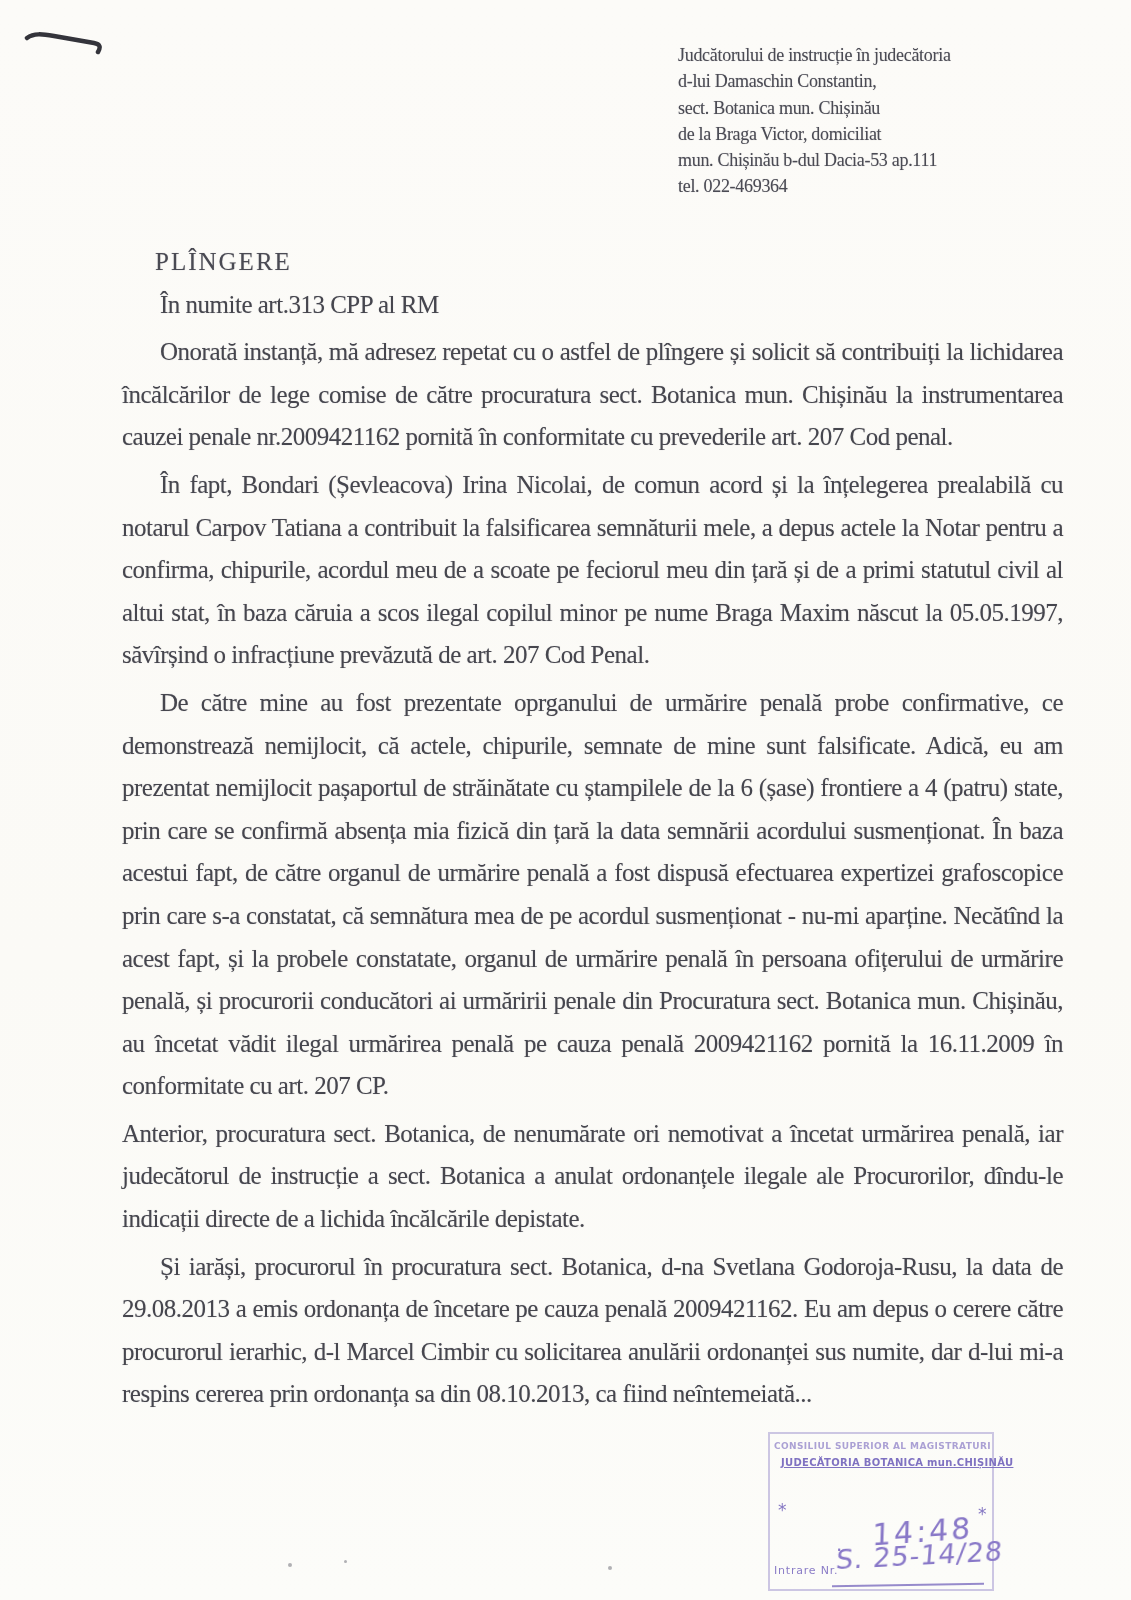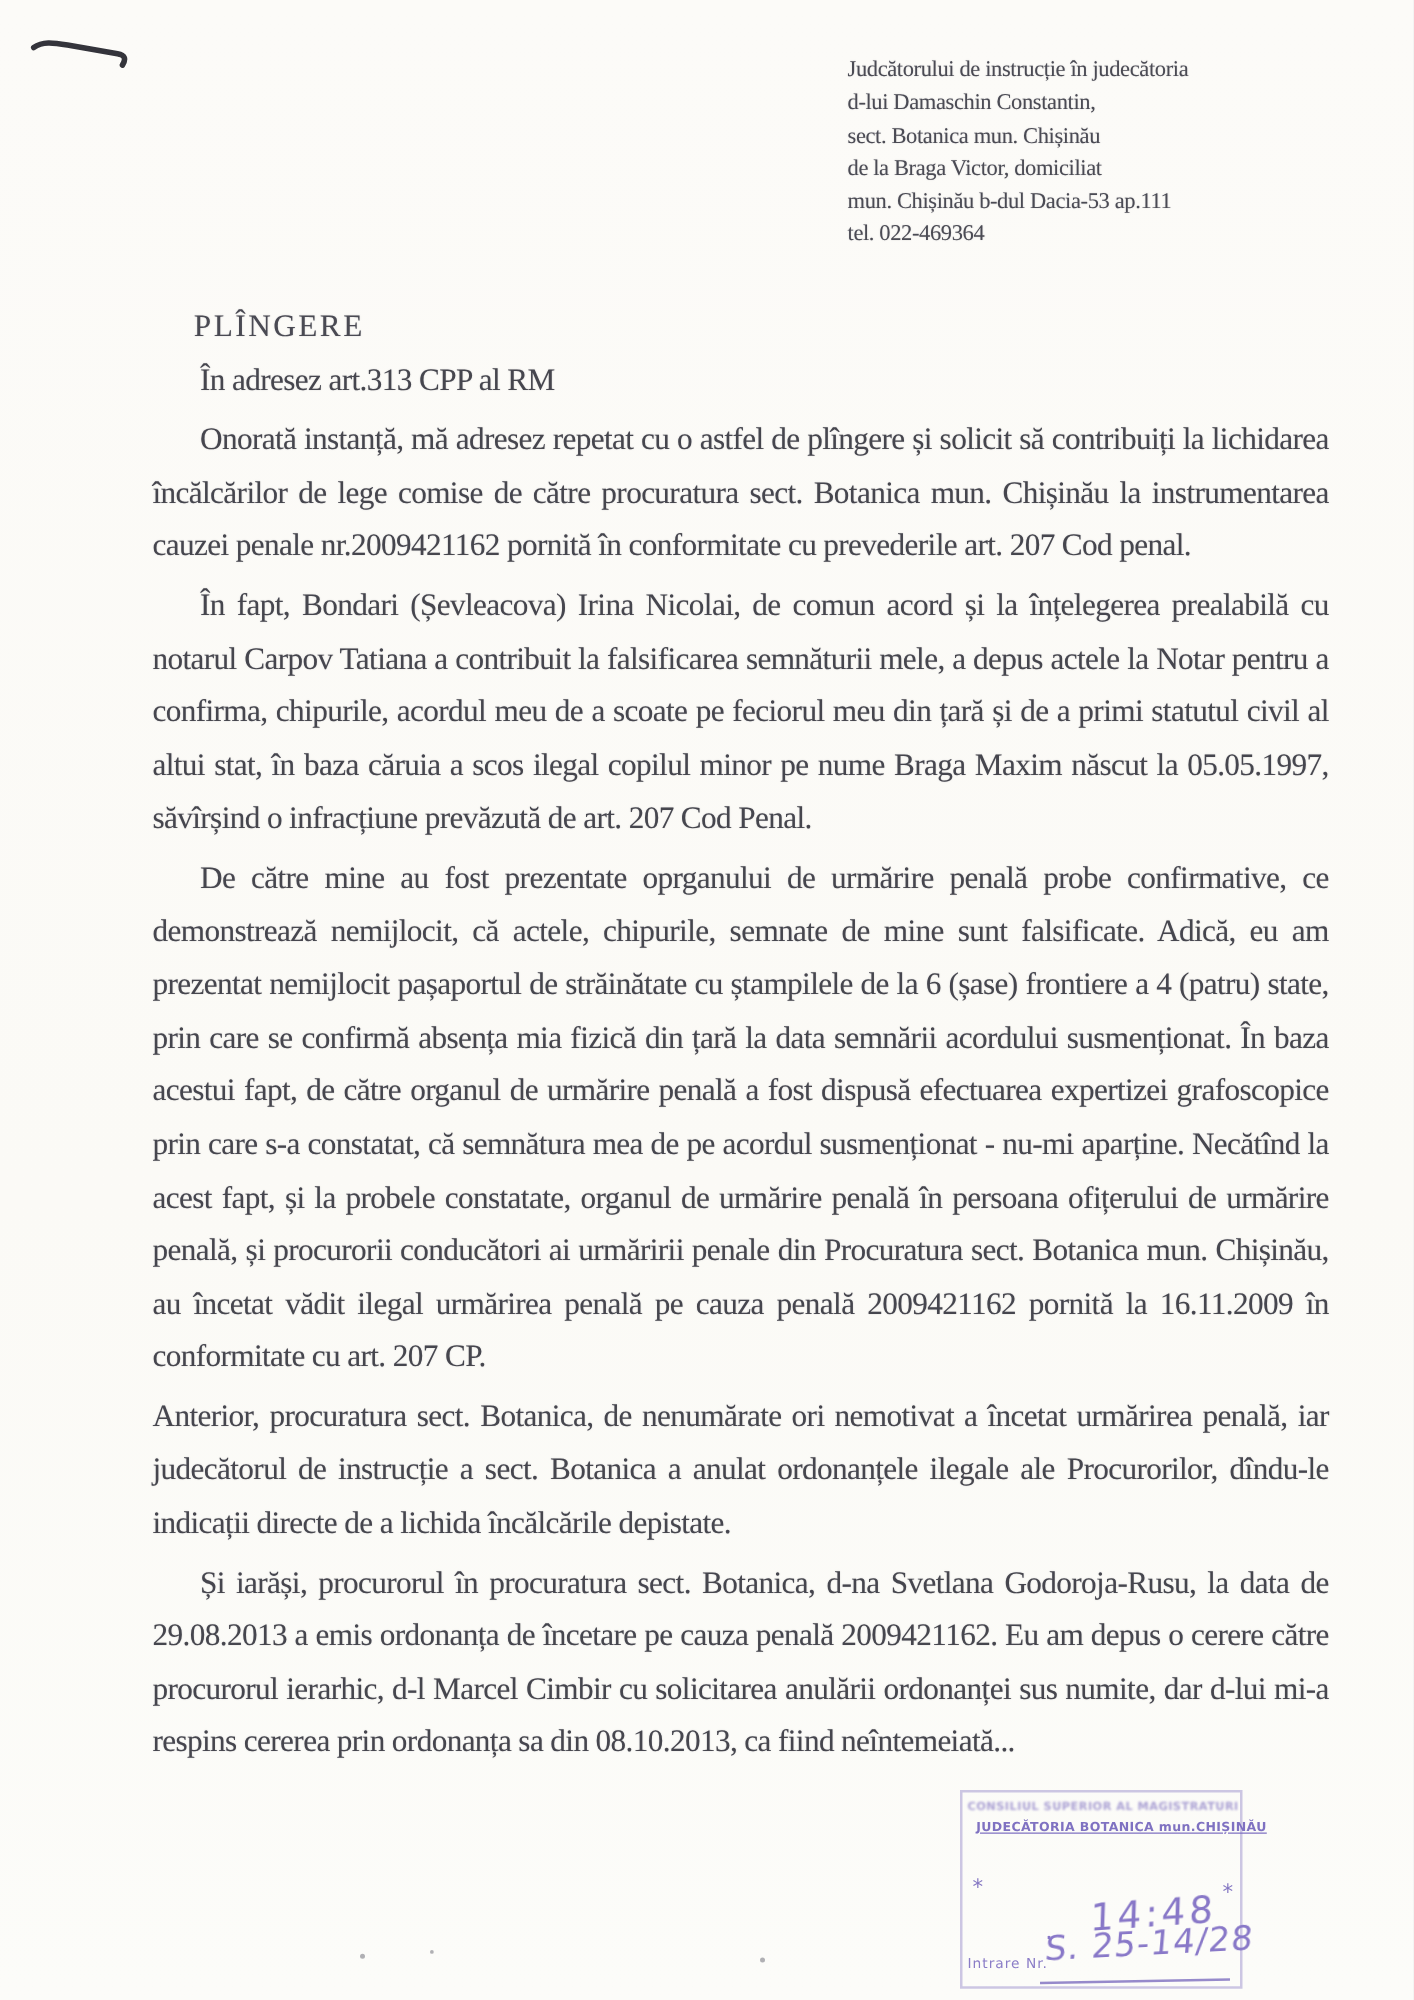--- a/index.html
+++ b/index.html
@@ -123,21 +123,21 @@
     <div>Judcătorului de instrucție în judecătoria</div>
     <div>d-lui Damaschin Constantin,</div>
     <div>sect. Botanica mun. Chișinău</div>
     <div>de la Braga Victor, domiciliat</div>
     <div>mun. Chișinău b-dul Dacia-53 ap.111</div>
     <div>tel. 022-469364</div>
   </div>
 
   <div class="doc-body ink">
     <div class="doc-title">PLÎNGERE</div>
-    <p class="intro">În adresez art.313 CPP al RM</p>
+    <p class="intro">În numite art.313 CPP al RM</p>
     <p class="para">Onorată instanță, mă adresez repetat cu o astfel de plîngere și solicit să contribuiți la lichidarea încălcărilor de lege comise de către procuratura sect. Botanica mun. Chișinău la instrumentarea cauzei penale nr.2009421162 pornită în conformitate cu prevederile art. 207 Cod penal.</p>
     <p class="para">În fapt, Bondari (Șevleacova) Irina Nicolai, de comun acord și la înțelegerea prealabilă cu notarul Carpov Tatiana a contribuit la falsificarea semnăturii mele, a depus actele la Notar pentru a confirma, chipurile, acordul meu de a scoate pe feciorul meu din țară și de a primi statutul civil al altui stat, în baza căruia a scos ilegal copilul minor pe nume Braga Maxim născut la 05.05.1997, săvîrșind o infracțiune prevăzută de art. 207 Cod Penal.</p>
     <p class="para">De către mine au fost prezentate oprganului de urmărire penală probe confirmative, ce demonstrează nemijlocit, că actele, chipurile, semnate de mine sunt falsificate. Adică, eu am prezentat nemijlocit pașaportul de străinătate cu ștampilele de la 6 (șase) frontiere a 4 (patru) state, prin care se confirmă absența mia fizică din țară la data semnării acordului susmenționat. În baza acestui fapt, de către organul de urmărire penală a fost dispusă efectuarea expertizei grafoscopice prin care s-a constatat, că semnătura mea de pe acordul susmenționat - nu-mi aparține. Necătînd la acest fapt, și la probele constatate, organul de urmărire penală în persoana ofițerului de urmărire penală, și procurorii conducători ai urmăririi penale din Procuratura sect. Botanica mun. Chișinău, au încetat vădit ilegal urmărirea penală pe cauza penală 2009421162 pornită la 16.11.2009 în conformitate cu art. 207 CP.</p>
     <p class="para no-indent">Anterior, procuratura sect. Botanica, de nenumărate ori nemotivat a încetat urmărirea penală, iar judecătorul de instrucție a sect. Botanica a anulat ordonanțele ilegale ale Procurorilor, dîndu-le indicații directe de a lichida încălcările depistate.</p>
     <p class="para">Și iarăși, procurorul în procuratura sect. Botanica, d-na Svetlana Godoroja-Rusu, la data de 29.08.2013 a emis ordonanța de încetare pe cauza penală 2009421162. Eu am depus o cerere către procurorul ierarhic, d-l Marcel Cimbir cu solicitarea anulării ordonanței sus numite, dar d-lui mi-a respins cererea prin ordonanța sa din 08.10.2013, ca fiind neîntemeiată...</p>
   </div>
 
   <div class="stamp">
     <div class="stamp-org">CONSILIUL SUPERIOR AL MAGISTRATURII</div>
     <div class="stamp-court">JUDECĂTORIA BOTANICA mun.CHIȘINĂU</div>

